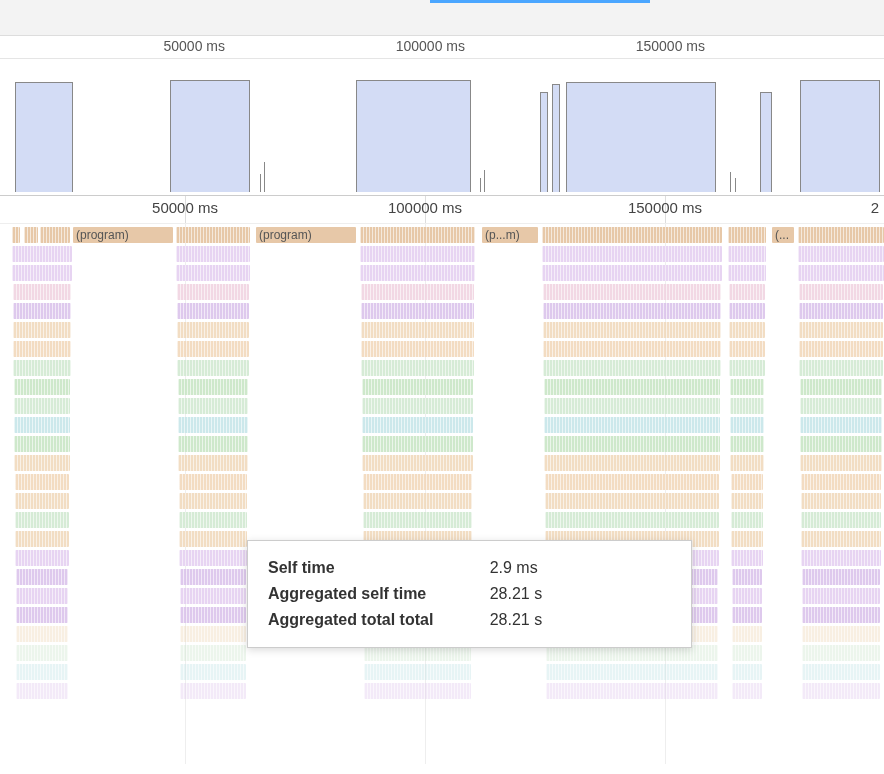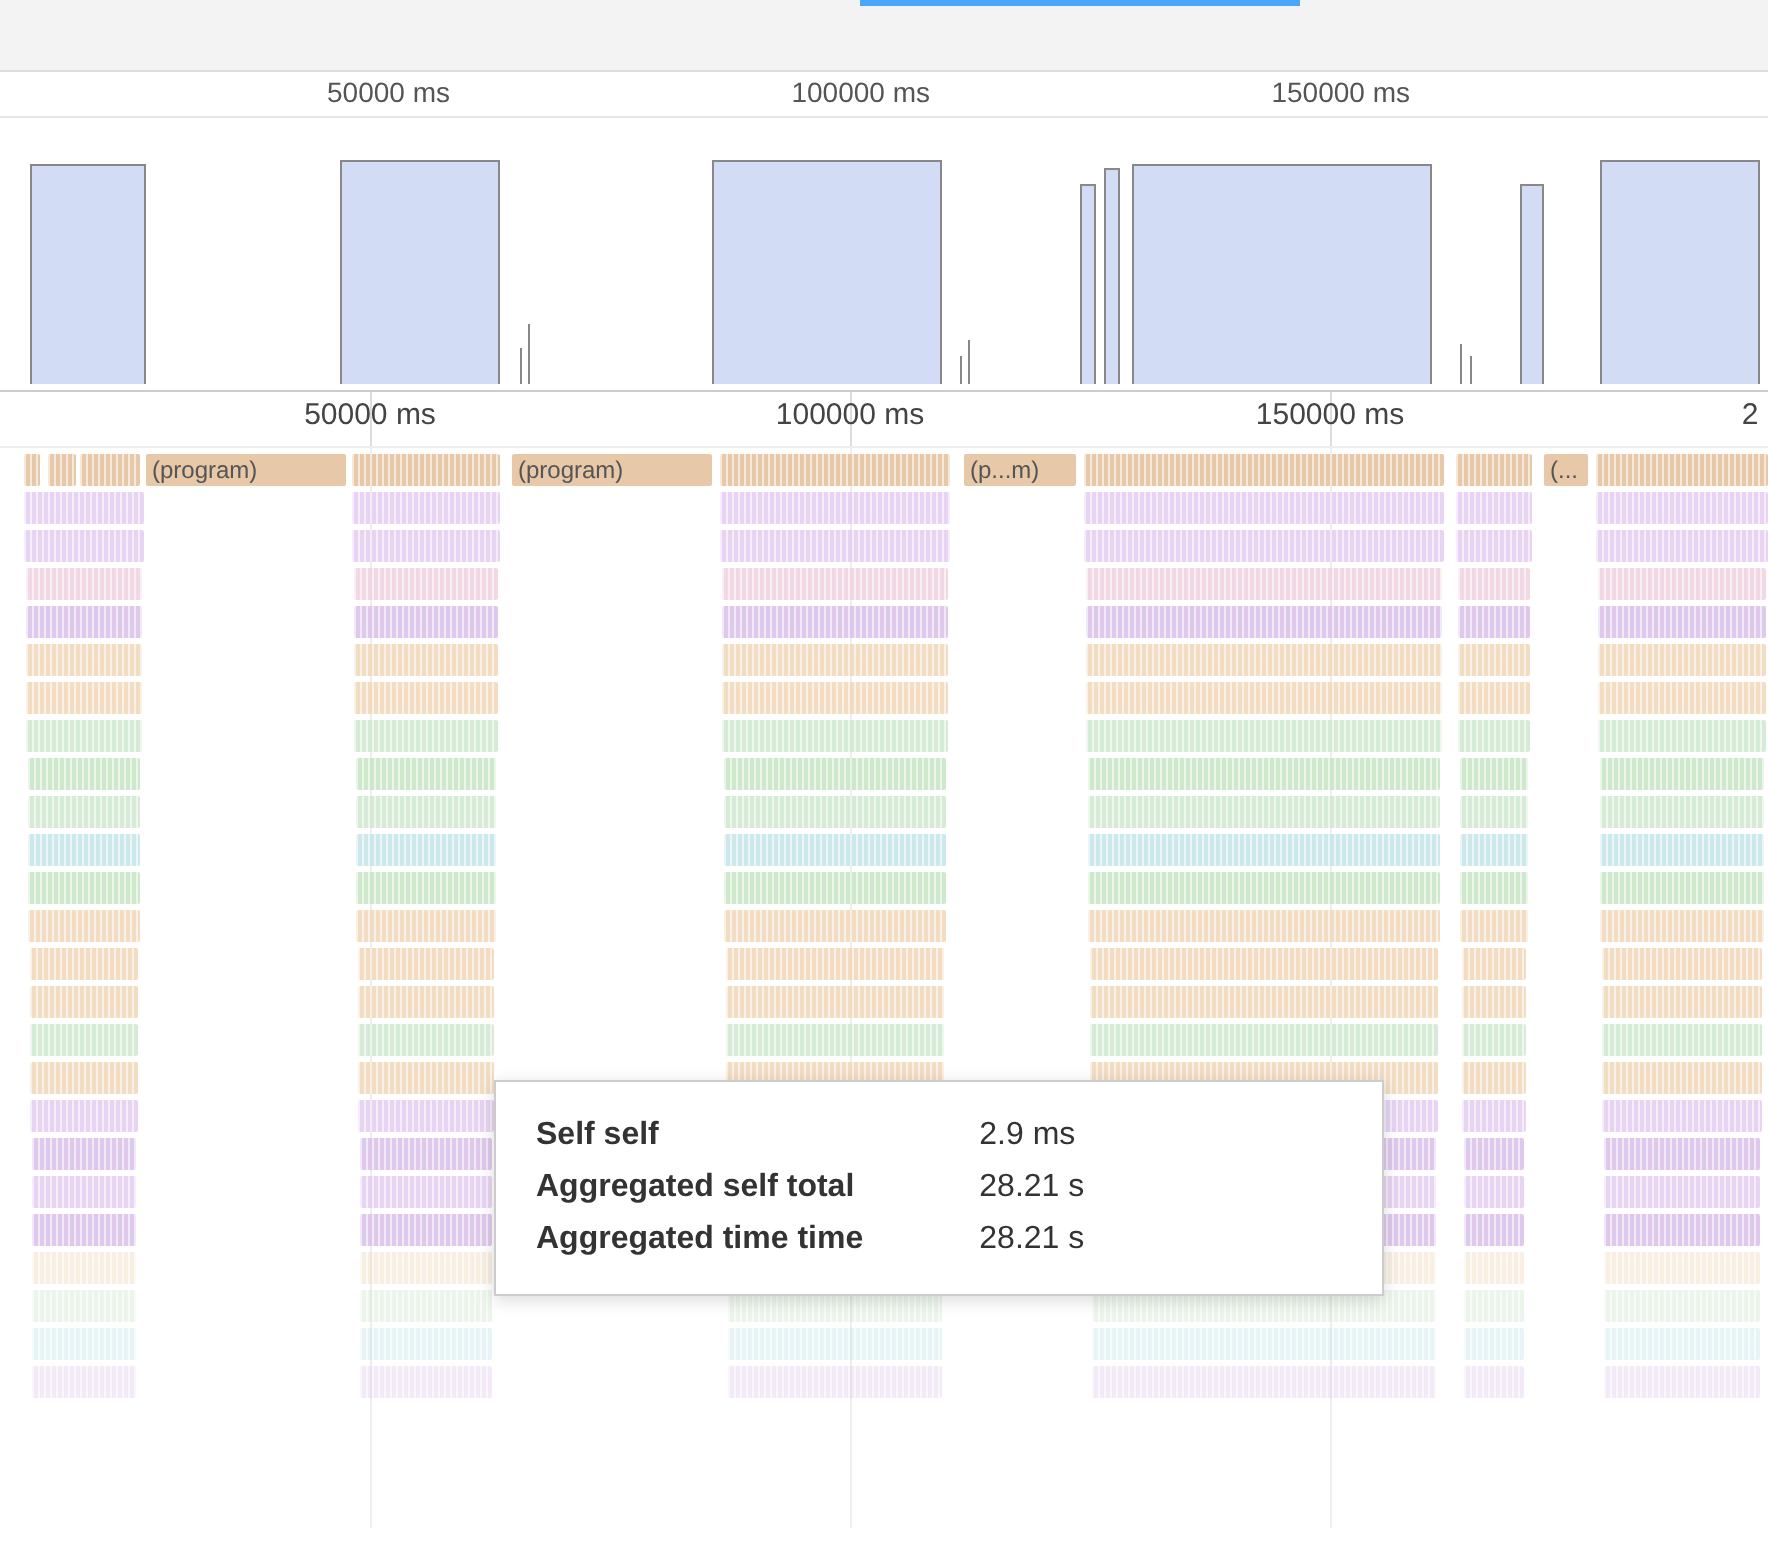--- a/index.html
+++ b/index.html
@@ -426,26 +426,26 @@
         <div class="bar c-purple striped" style="left:732px;width:30px;opacity:0.4"></div>
         <div class="bar c-purple striped" style="left:802px;width:78px;opacity:0.4"></div>
       </div>
     </div>
 </div>
 
 <div class="tooltip">
   <table>
     <tbody>
     <tr>
-      <td class="k">Self self</td>
+      <td class="k">Self time</td>
       <td>2.9 ms</td>
     </tr>
     <tr>
-      <td class="k">Aggregated self total</td>
+      <td class="k">Aggregated self time</td>
       <td>28.21 s</td>
     </tr>
     <tr>
-      <td class="k">Aggregated time time</td>
+      <td class="k">Aggregated total total</td>
       <td>28.21 s</td>
     </tr>
   </tbody>
     </table>
 </div>
 
 </body></html>

